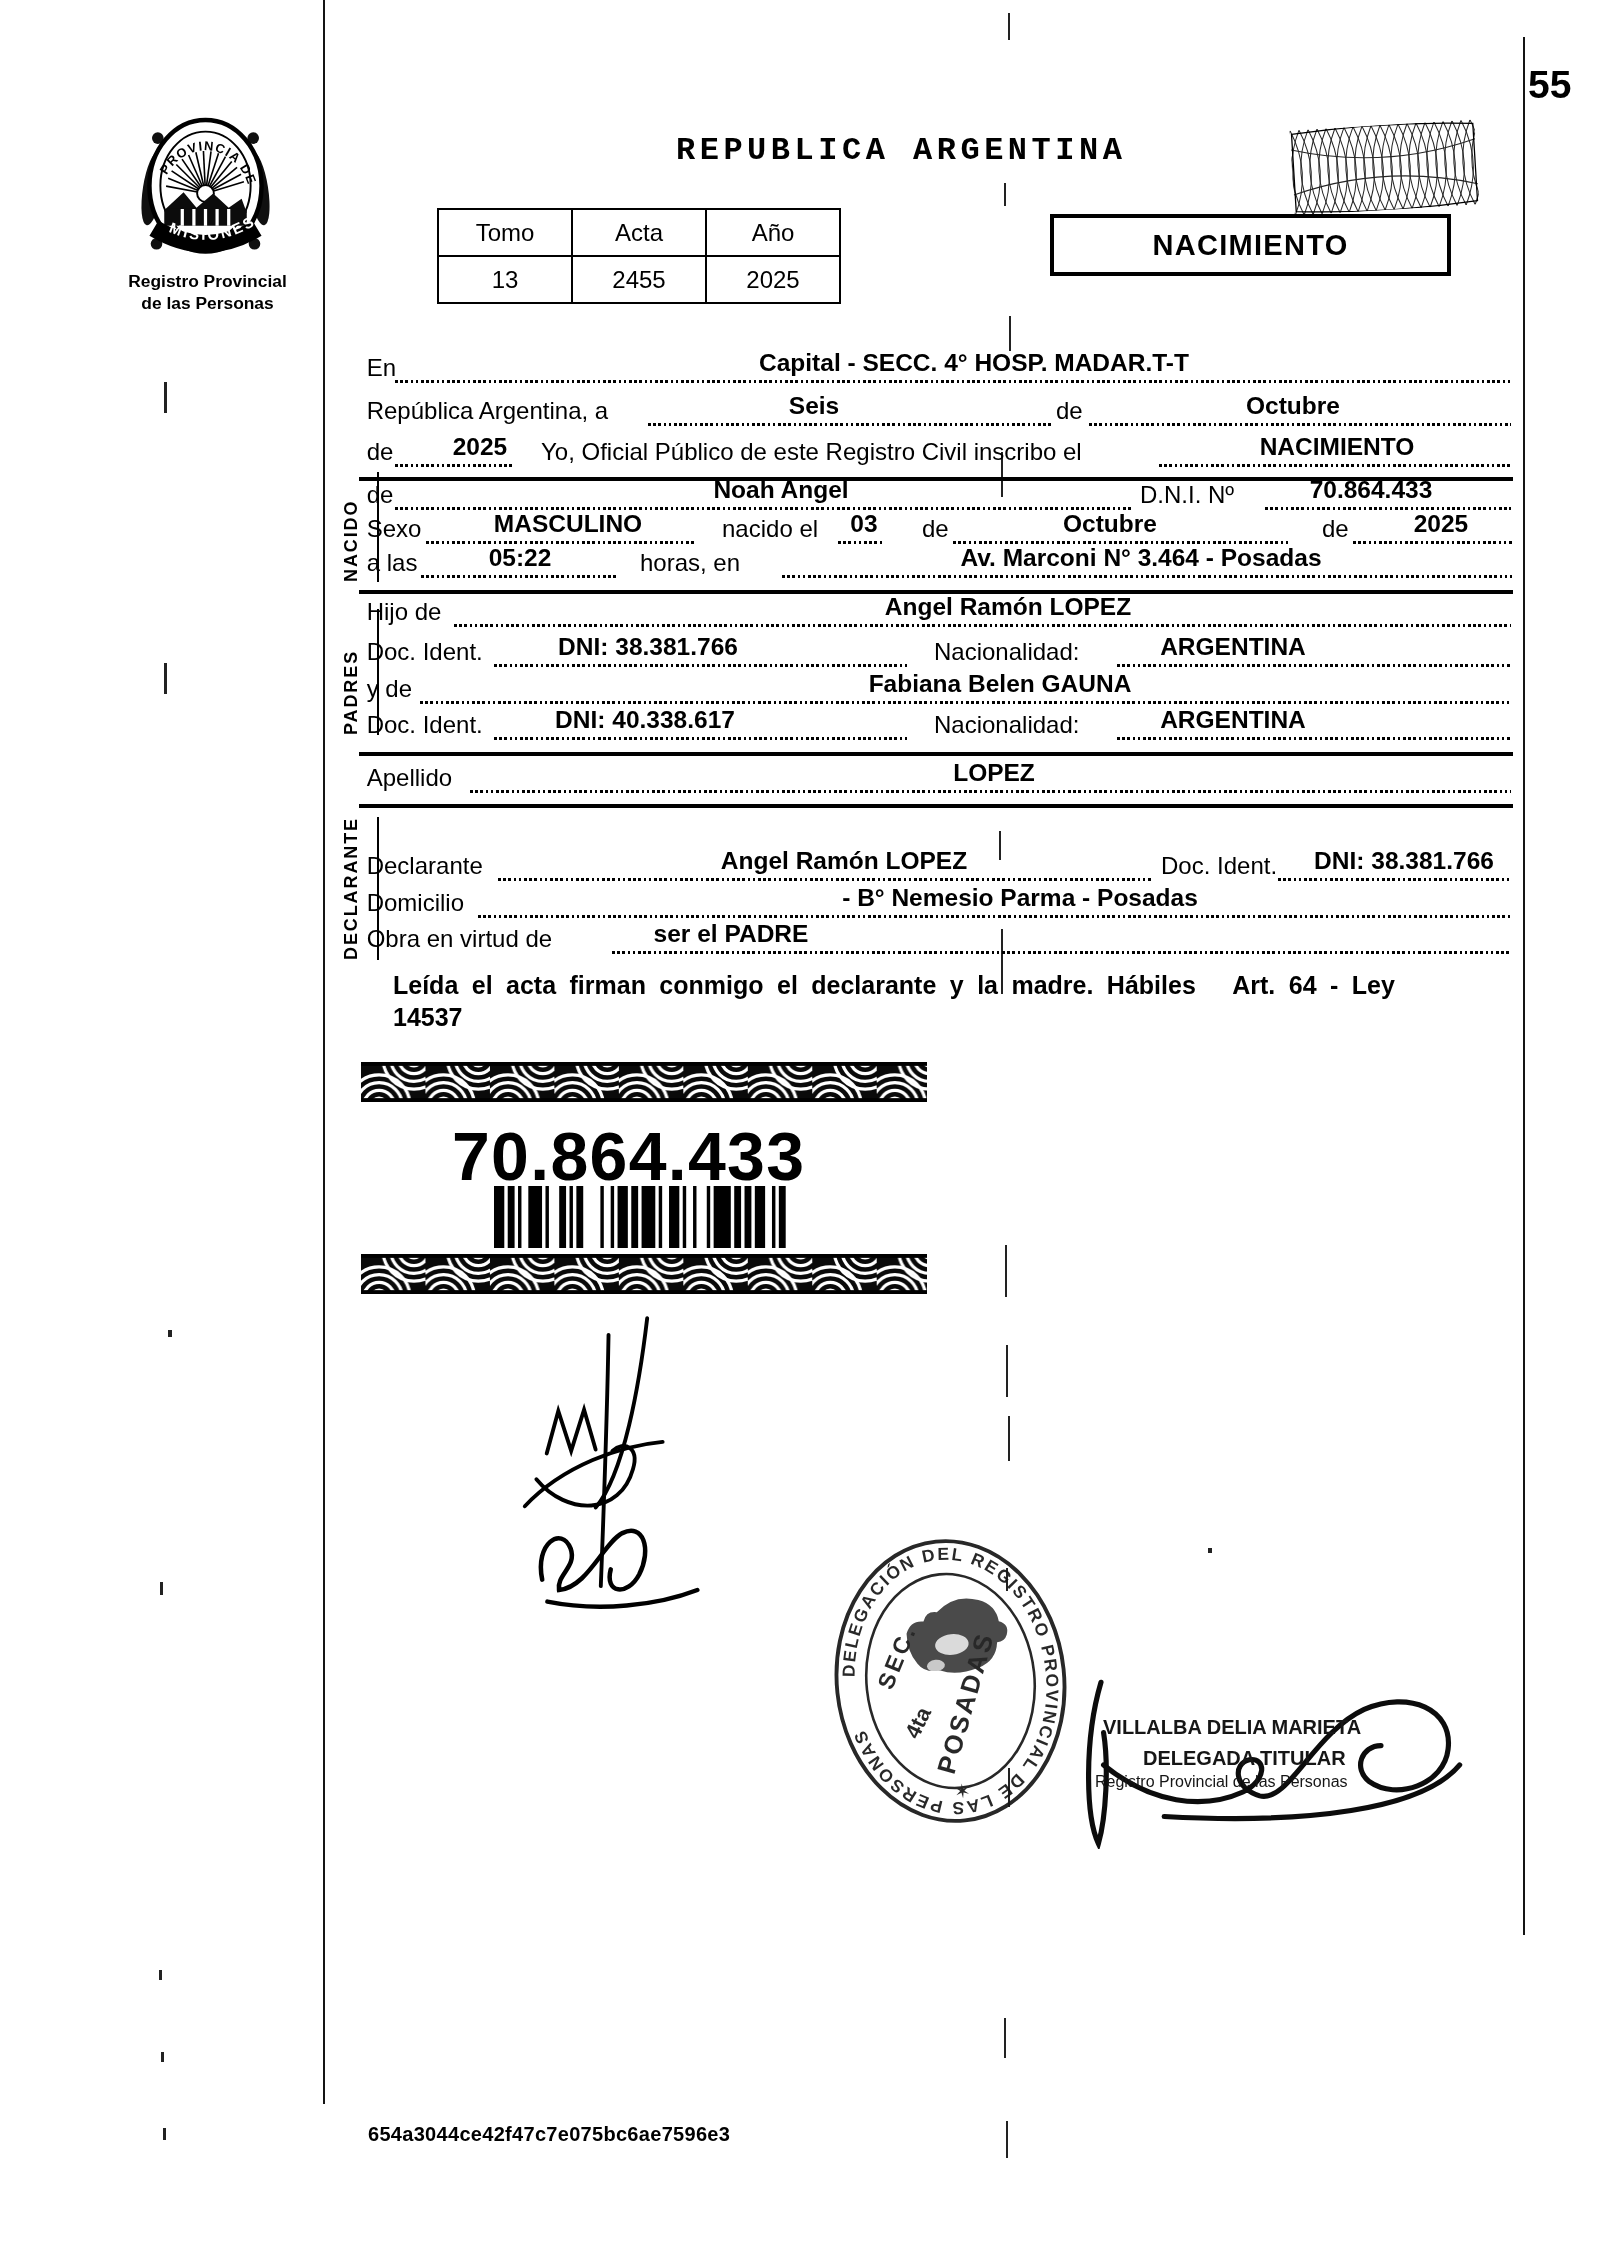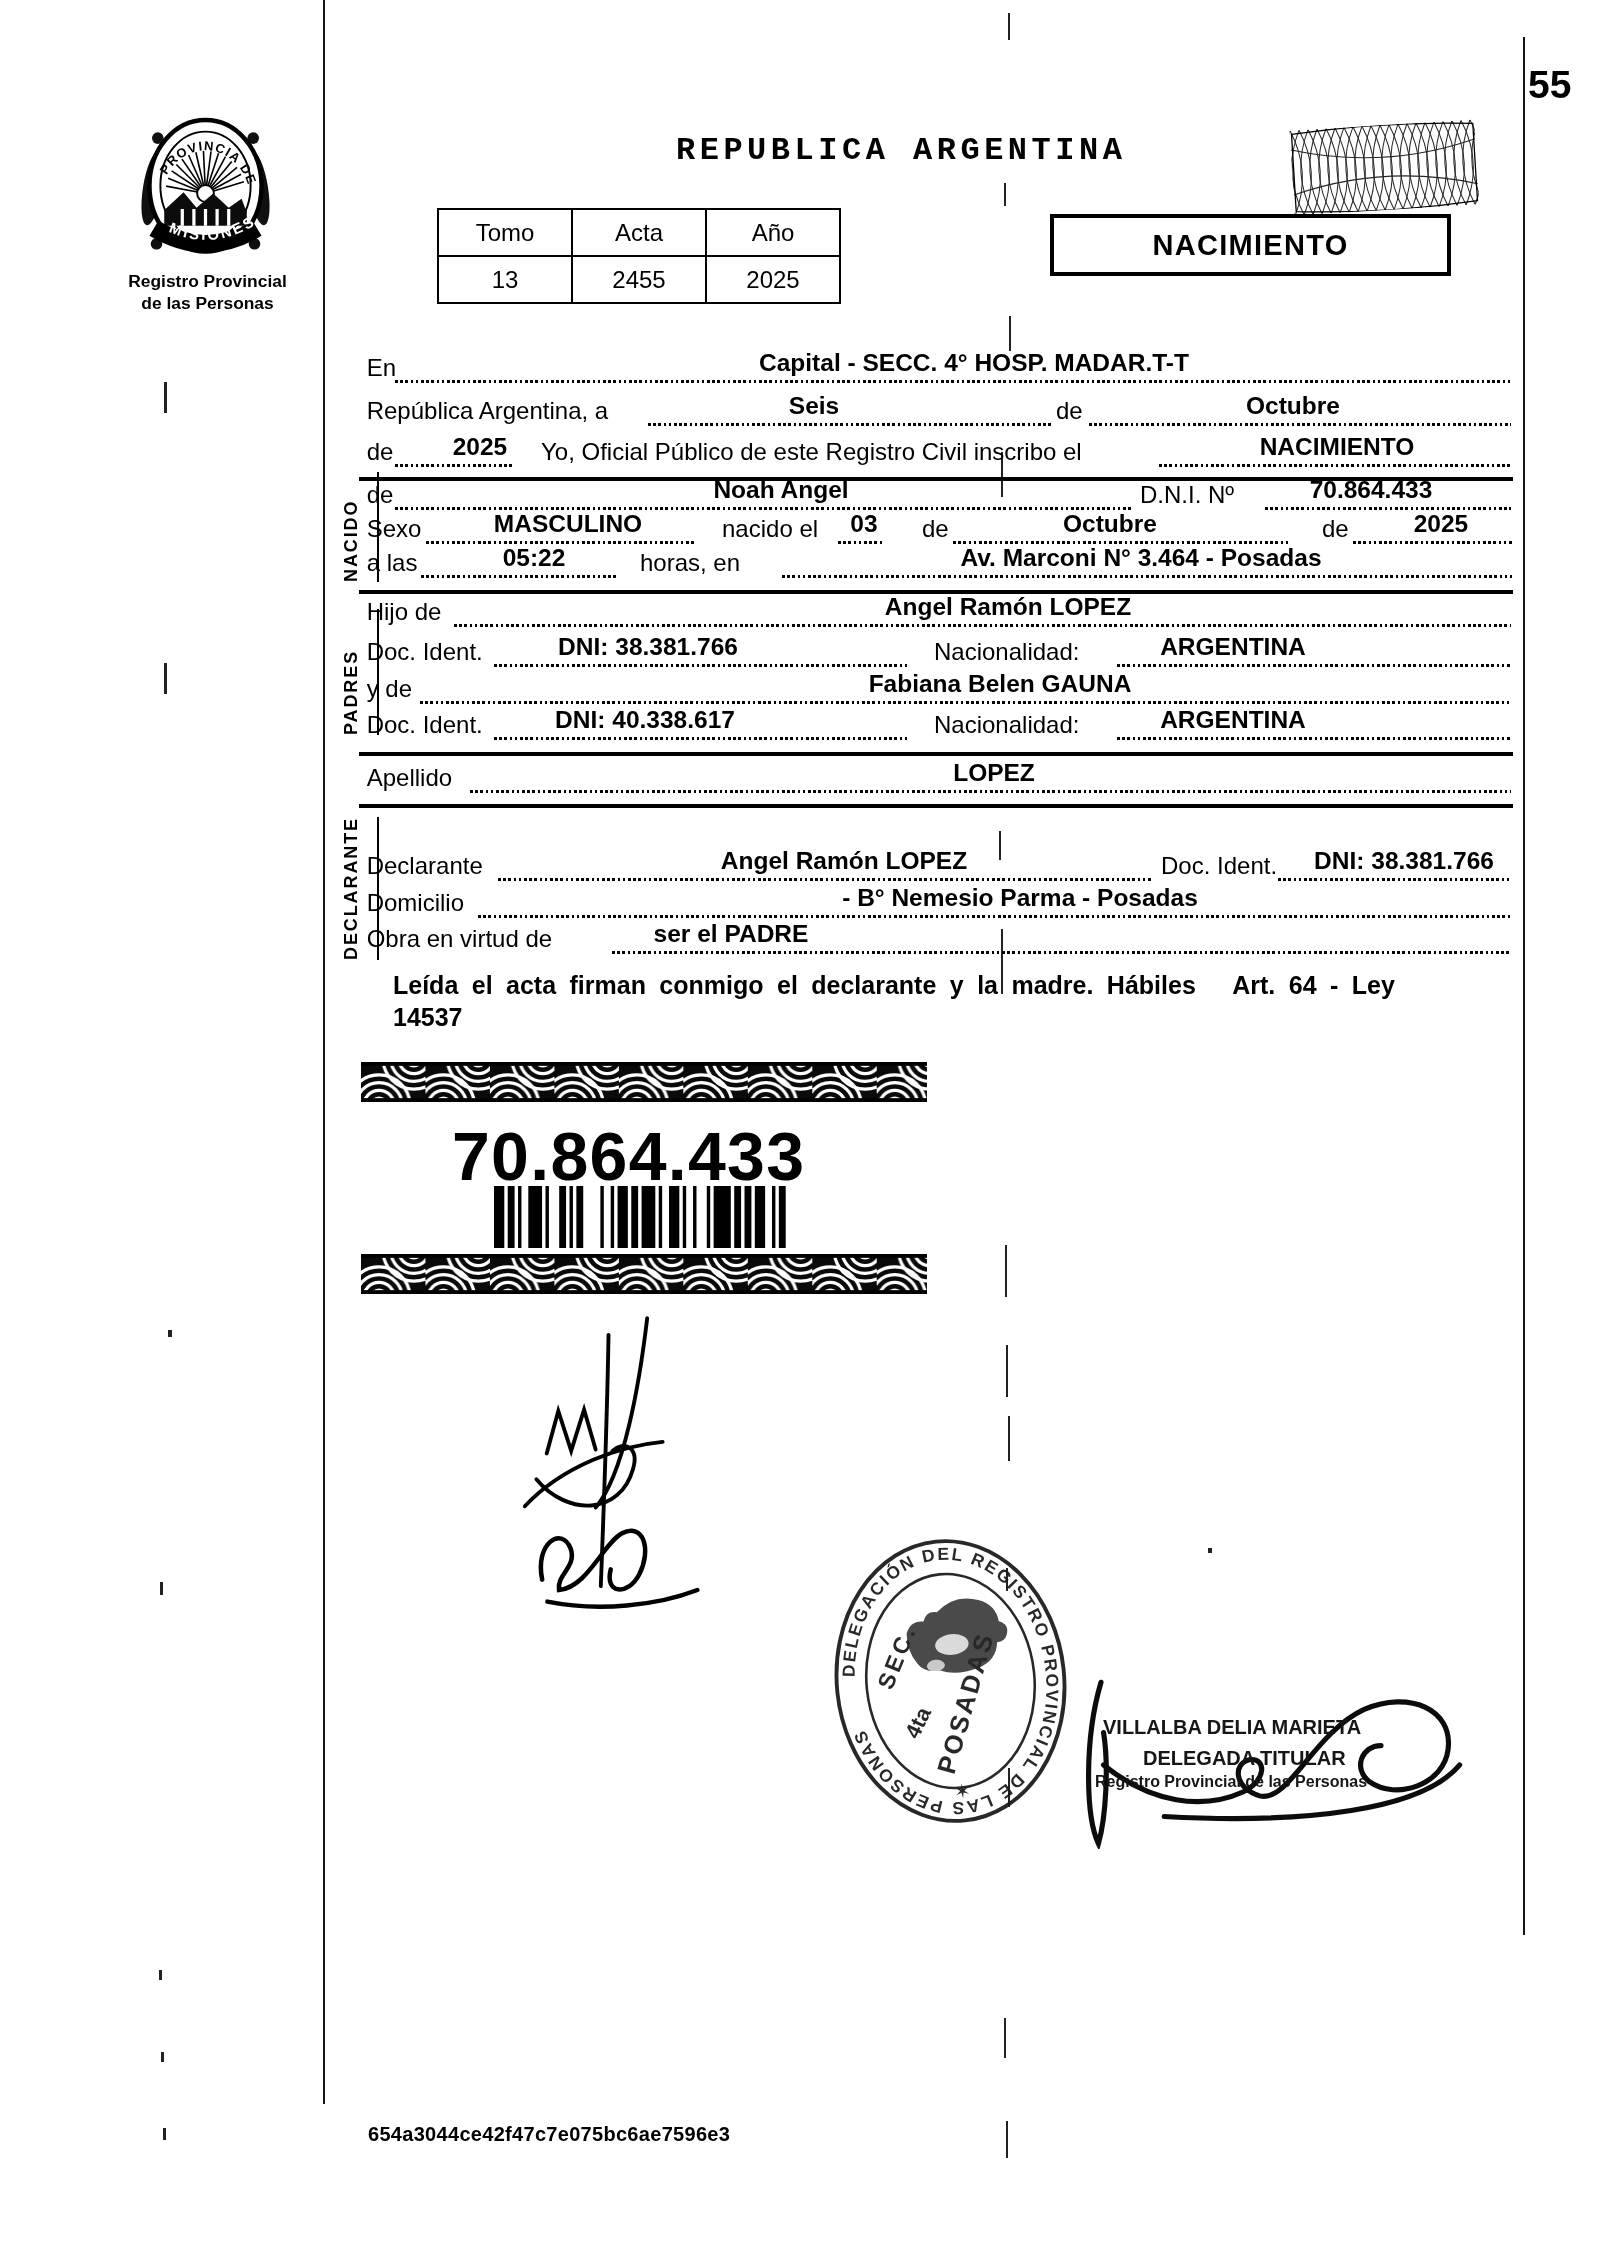--- a/index.html
+++ b/index.html
@@ -36,21 +36,21 @@
            word-spacing:6.5px;line-height:32px;}
   
   .band{position:absolute;left:361px;width:566px;height:40px;}
   .bignum{position:absolute;left:452px;top:1117px;font-size:68px;font-weight:bold;
           letter-spacing:1.3px;white-space:nowrap;}
   .hash{position:absolute;left:368px;top:2123px;font-size:20px;font-weight:bold;letter-spacing:0.3px;}
   .stamp-wrap{position:absolute;left:829px;top:1535px;width:243px;height:292px;transform:rotate(-6deg);opacity:.92;}
   .official{position:absolute;color:#161616;white-space:nowrap;}
   .off-name{left:1103px;top:1716px;font-size:20px;font-weight:600;}
   .off-role{left:1143px;top:1747px;font-size:20px;font-weight:600;}
-  .off-org{left:1095px;top:1773px;font-size:16px;font-weight:700;}
+  .off-org{left:1095px;top:1773px;font-size:16px;font-weight:400;}
   svg{display:block;}
 </style>
 </head>
 <body>
 
 <div class="sheet">
 
   <div class="vline" style="left:323px;top:0;width:1.9px;height:2104px;"></div>
   <div class="vline" style="left:1523px;top:37px;width:1.9px;height:1898px;"></div>
 
@@ -271,21 +271,21 @@
     <i class="dots" style="left:594px;width:335px"></i>
     <b class="val" style="left:751px">Octubre</b>
     <span class="lbl" style="left:963px">de</span>
     <i class="dots" style="left:994px;width:159px"></i>
     <b class="val" style="left:1082px">2025</b>
   </div>
 
   <div class="frow" style="top:539px;">
     <span class="lbl" style="left:7.7px">a las</span>
     <i class="dots" style="left:62px;width:196px"></i>
-    <b class="val" style="left:175px">05:22</b>
+    <b class="val" style="left:161px">05:22</b>
     <span class="lbl" style="left:281px">horas, en</span>
     <i class="dots" style="left:423px;width:730px"></i>
     <b class="val" style="left:782px">Av. Marconi N° 3.464 - Posadas</b>
   </div>
 
   <div class="hdiv" style="top:590px;"></div>
 
   <div class="frow" style="top:588px;">
     <span class="lbl" style="left:7.7px">Hijo de</span>
     <i class="dots" style="left:95px;width:1057px"></i>

